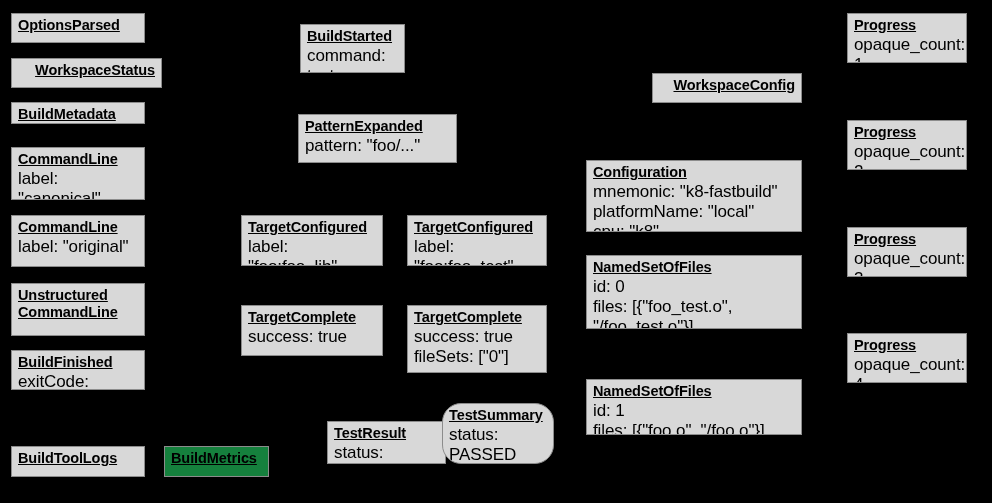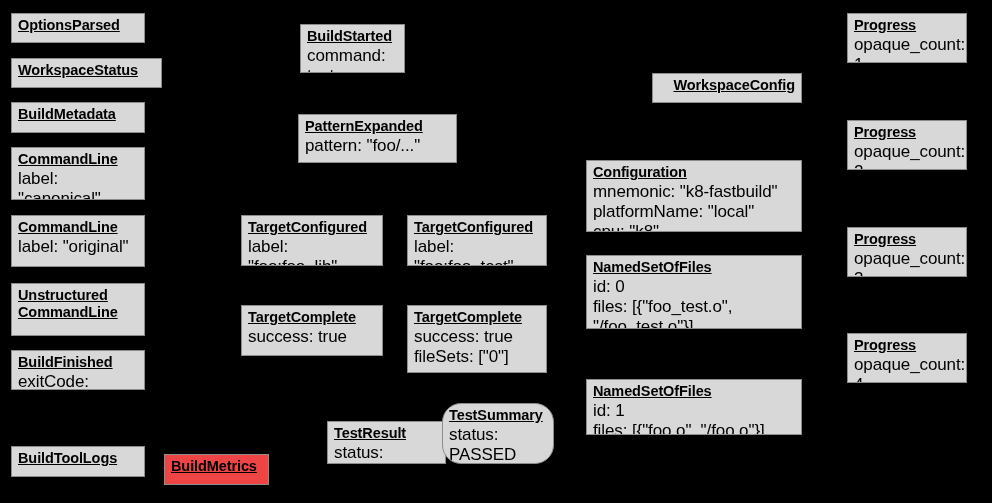--- a/index.html
+++ b/index.html
@@ -46,24 +46,24 @@
   }
   .node-fields:empty { display: none; }
 </style>
 </head>
 <body>
 
 <div id="canvas" style="width: 992px; height: 503px; background: rgb(0, 0, 0);">
     <div class="node" style="left: 11px; top: 13px; width: 134px; height: 30px; background: rgb(216, 216, 216); border-color: rgb(140, 140, 140); color: rgb(0, 0, 0);">
       <span class="node-title">OptionsParsed</span>
     </div>
-    <div class="node" style="left: 11px; top: 58px; width: 151px; height: 30px; background: rgb(216, 216, 216); border-color: rgb(140, 140, 140); color: rgb(0, 0, 0);">
+    <div class="node" style="left: 11px; top: 58px; width: 151px; height: 30px; background: rgb(216, 216, 216); border-color: rgb(140, 140, 140); color: rgb(0, 0, 0); text-align: right;">
       <span class="node-title">WorkspaceStatus</span>
     </div>
-    <div class="node" style="left: 11px; top: 102px; width: 134px; height: 31px; background: rgb(216, 216, 216); border-color: rgb(140, 140, 140); color: rgb(0, 0, 0);">
+    <div class="node" style="left: 11px; top: 102px; width: 134px; height: 22px; background: rgb(216, 216, 216); border-color: rgb(140, 140, 140); color: rgb(0, 0, 0);">
       <span class="node-title">BuildMetadata</span>
     </div>
     <div class="node" style="left: 11px; top: 147px; width: 134px; height: 53px; background: rgb(216, 216, 216); border-color: rgb(140, 140, 140); color: rgb(0, 0, 0);">
       <span class="node-title">CommandLine</span>
       <span class="node-fields">label: "canonical"</span>
     </div>
     <div class="node" style="left: 11px; top: 215px; width: 134px; height: 52px; background: rgb(216, 216, 216); border-color: rgb(140, 140, 140); color: rgb(0, 0, 0);">
       <span class="node-title">CommandLine</span>
       <span class="node-fields">label: "original"</span>
     </div>
@@ -71,21 +71,21 @@
       <span class="node-title">Unstructured
 CommandLine</span>
     </div>
     <div class="node" style="left: 11px; top: 350px; width: 134px; height: 40px; background: rgb(216, 216, 216); border-color: rgb(140, 140, 140); color: rgb(0, 0, 0);">
       <span class="node-title">BuildFinished</span>
       <span class="node-fields">exitCode: SUCCESS</span>
     </div>
     <div class="node" style="left: 11px; top: 446px; width: 134px; height: 31px; background: rgb(216, 216, 216); border-color: rgb(140, 140, 140); color: rgb(0, 0, 0);">
       <span class="node-title">BuildToolLogs</span>
     </div>
-    <div class="node" style="left: 164px; top: 446px; width: 105px; height: 31px; background: #ef4444; border-color: rgb(140, 140, 140); color: rgb(0, 0, 0); margin-top: 8px;">
+    <div class="node" style="left: 164px; top: 446px; width: 105px; height: 31px; background: #15803d; border-color: rgb(140, 140, 140); color: rgb(0, 0, 0);">
       <span class="node-title">BuildMetrics</span>
     </div>
     <div class="node" style="left: 300px; top: 13px; width: 105px; height: 49px; background: rgb(216, 216, 216); border-color: rgb(140, 140, 140); color: rgb(0, 0, 0); margin-top: 11px;">
       <span class="node-title">BuildStarted</span>
       <span class="node-fields">command: test</span>
     </div>
     <div class="node" style="left: 298px; top: 114px; width: 159px; height: 49px; background: rgb(216, 216, 216); border-color: rgb(140, 140, 140); color: rgb(0, 0, 0);">
       <span class="node-title">PatternExpanded</span>
       <span class="node-fields">pattern: "foo/..."</span>
     </div>

